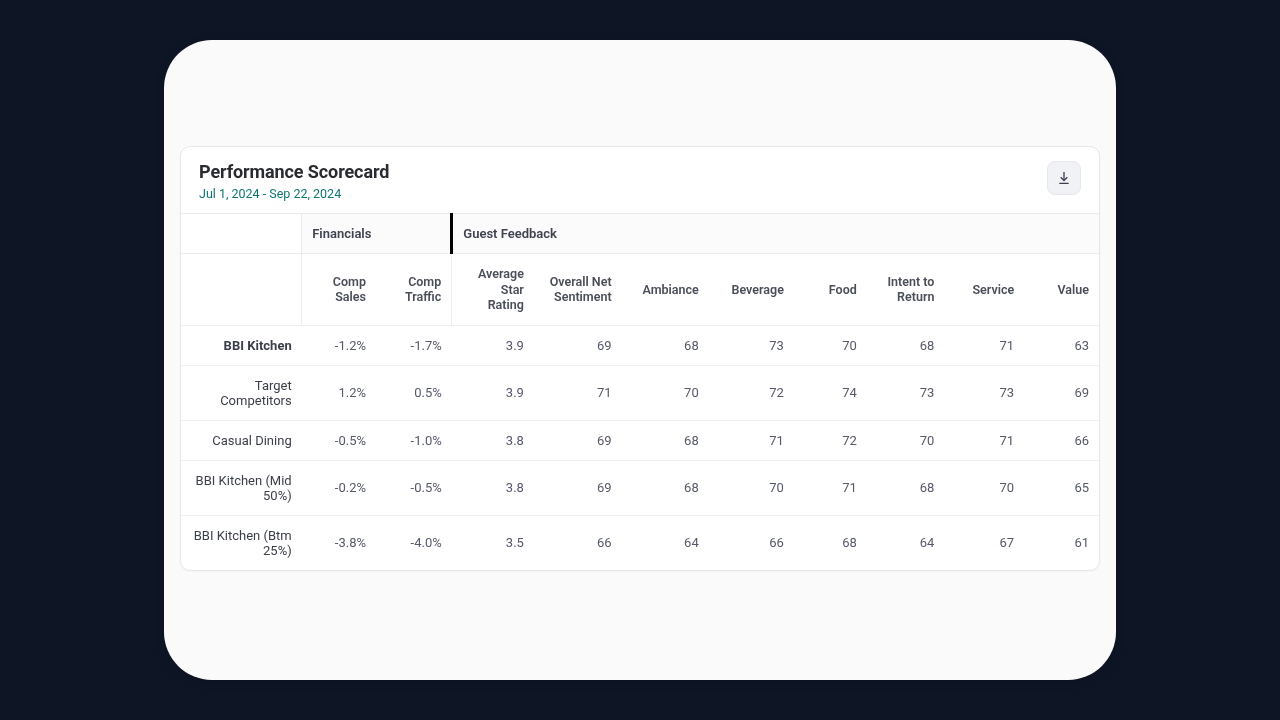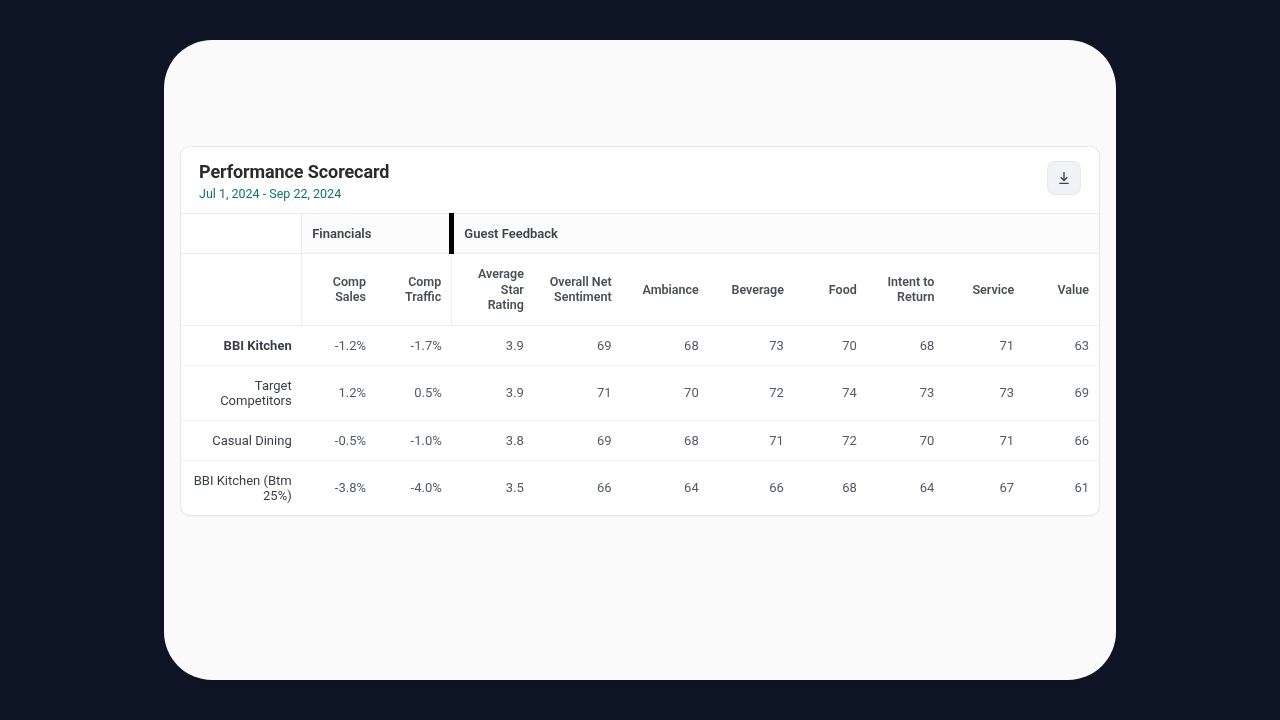--- a/index.html
+++ b/index.html
@@ -73,21 +73,21 @@
     font-size: 13px;
     color: #3f434d;
     padding: 12px 10px;
     text-align: left;
   }
   thead .group-row th.blank {
     border-right: 1px solid #e9ebef;
     background: #fff;
   }
   thead .group-row th.fin {
-    border-right: 5px solid #000000;
+    border-right: 3px solid #000000;
   }
   thead .col-row th {
     background: #ffffff;
     border-bottom: 1px solid #eceef2;
     font-weight: 600;
     font-size: 12.5px;
     color: #4a4e59;
     padding: 12px 10px;
     text-align: right;
     line-height: 1.25;
@@ -205,20 +205,33 @@
             <td>3.8</td>
             <td>69</td>
             <td>68</td>
             <td>71</td>
             <td>72</td>
             <td>70</td>
             <td>71</td>
             <td>66</td>
           </tr>
           <tr>
+            <td class="rowlabel">BBI Kitchen (Mid 50%)</td>
+            <td>-0.2%</td>
+            <td class="fin-end">-0.5%</td>
+            <td>3.8</td>
+            <td>69</td>
+            <td>68</td>
+            <td>70</td>
+            <td>71</td>
+            <td>68</td>
+            <td>70</td>
+            <td>65</td>
+          </tr>
+          <tr>
             <td class="rowlabel">BBI Kitchen (Btm 25%)</td>
             <td>-3.8%</td>
             <td class="fin-end">-4.0%</td>
             <td>3.5</td>
             <td>66</td>
             <td>64</td>
             <td>66</td>
             <td>68</td>
             <td>64</td>
             <td>67</td>

